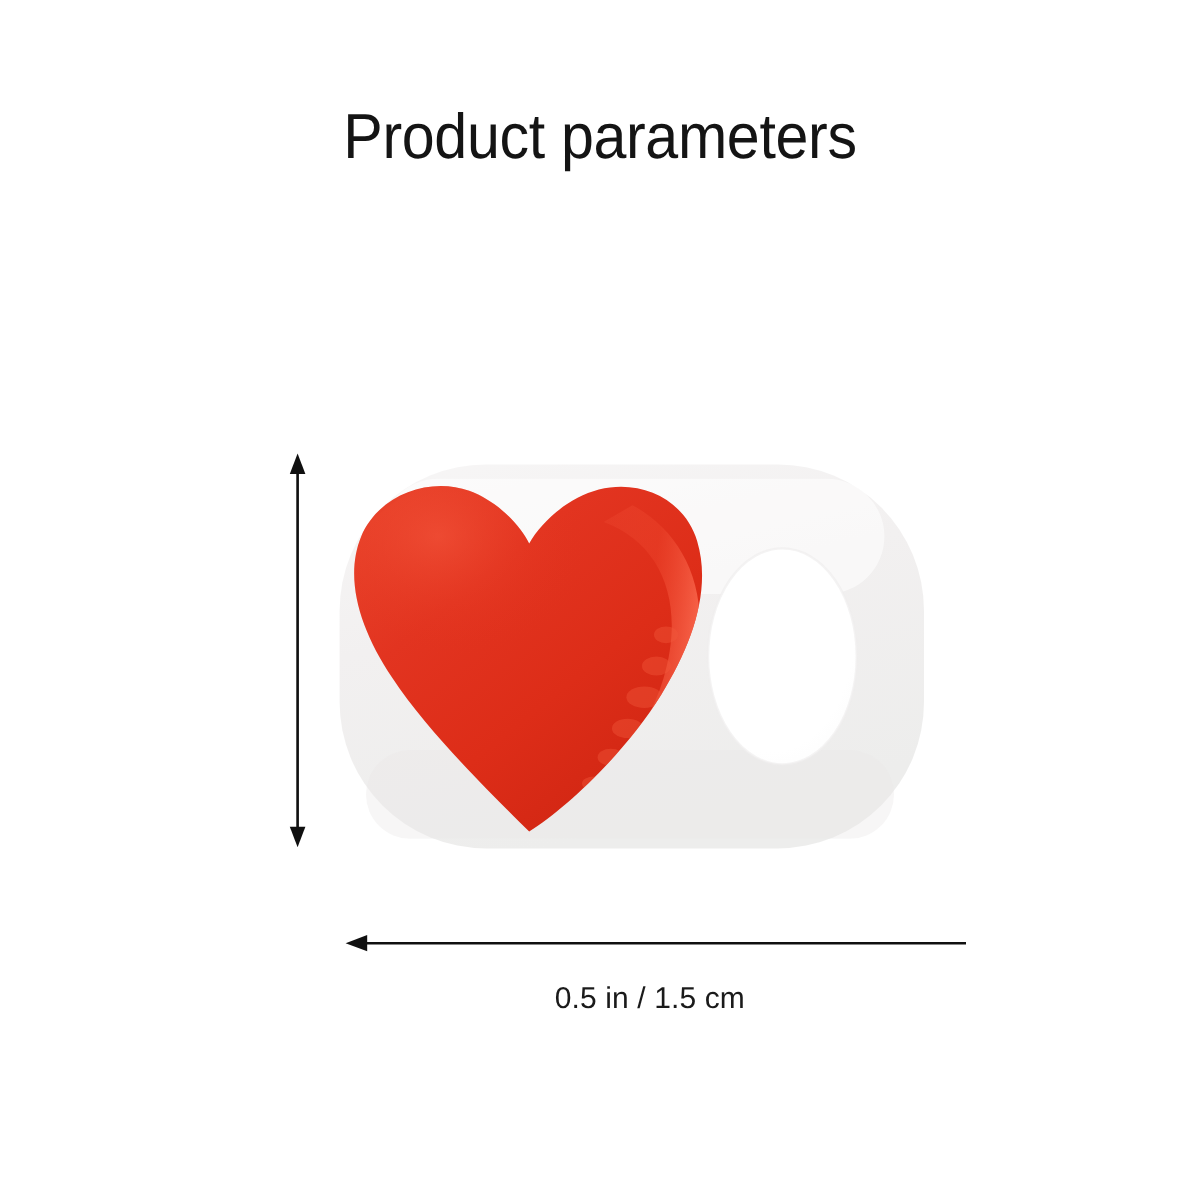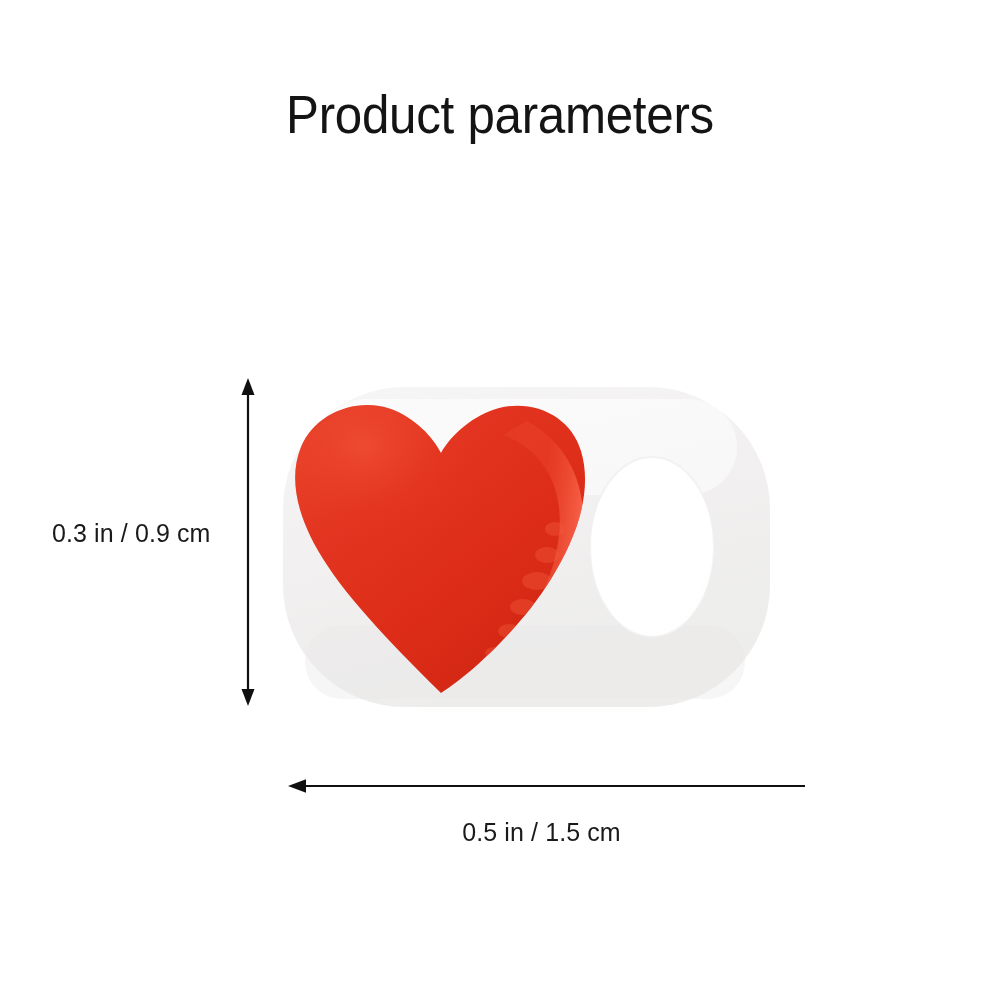--- a/index.html
+++ b/index.html
@@ -104,21 +104,20 @@
   <div class="dim-vertical">
     <svg width="34" height="340" viewBox="0 0 34 340" xmlns="http://www.w3.org/2000/svg">
       <g fill="none" stroke="#101010" stroke-width="2.2">
         <line x1="16" y1="12" x2="16" y2="328"></line>
       </g>
       <polygon points="16,6 22.5,23 9.5,23" fill="#101010"></polygon>
       <polygon points="16,334 22.5,317 9.5,317" fill="#101010"></polygon>
     </svg>
   </div>
 
-  <div class="dim-label dim-label-height">0.3 in / 0.9 cm</div>
 
   <div class="dim-horizontal">
     <svg width="562" height="34" viewBox="0 0 562 34" xmlns="http://www.w3.org/2000/svg">
       <g fill="none" stroke="#101010" stroke-width="2.2">
         <line x1="14" y1="16" x2="548" y2="16"></line>
       </g>
       <polygon points="6,16 24,9.2 24,22.8" fill="#101010"></polygon>
       <polygon points="556,16 538,9.2 538,22.8" fill="#101010"></polygon>
     </svg>
   </div>

